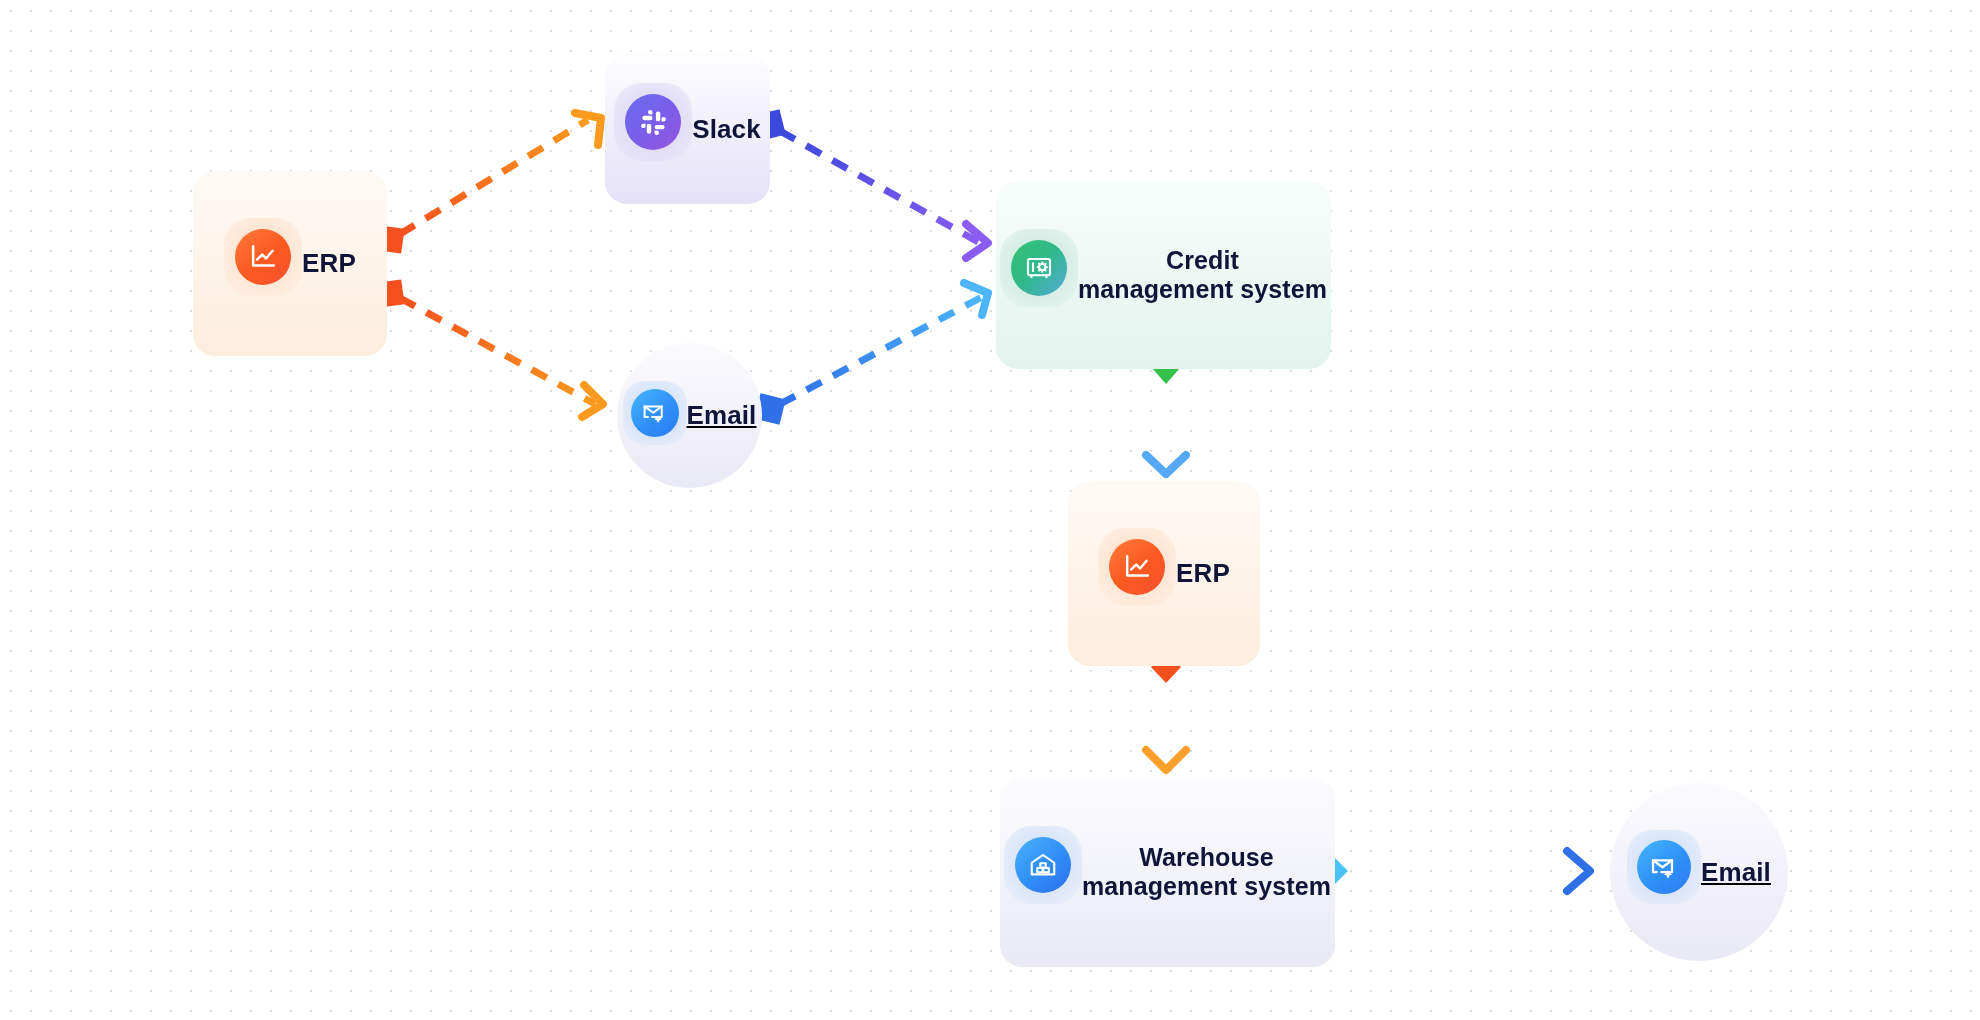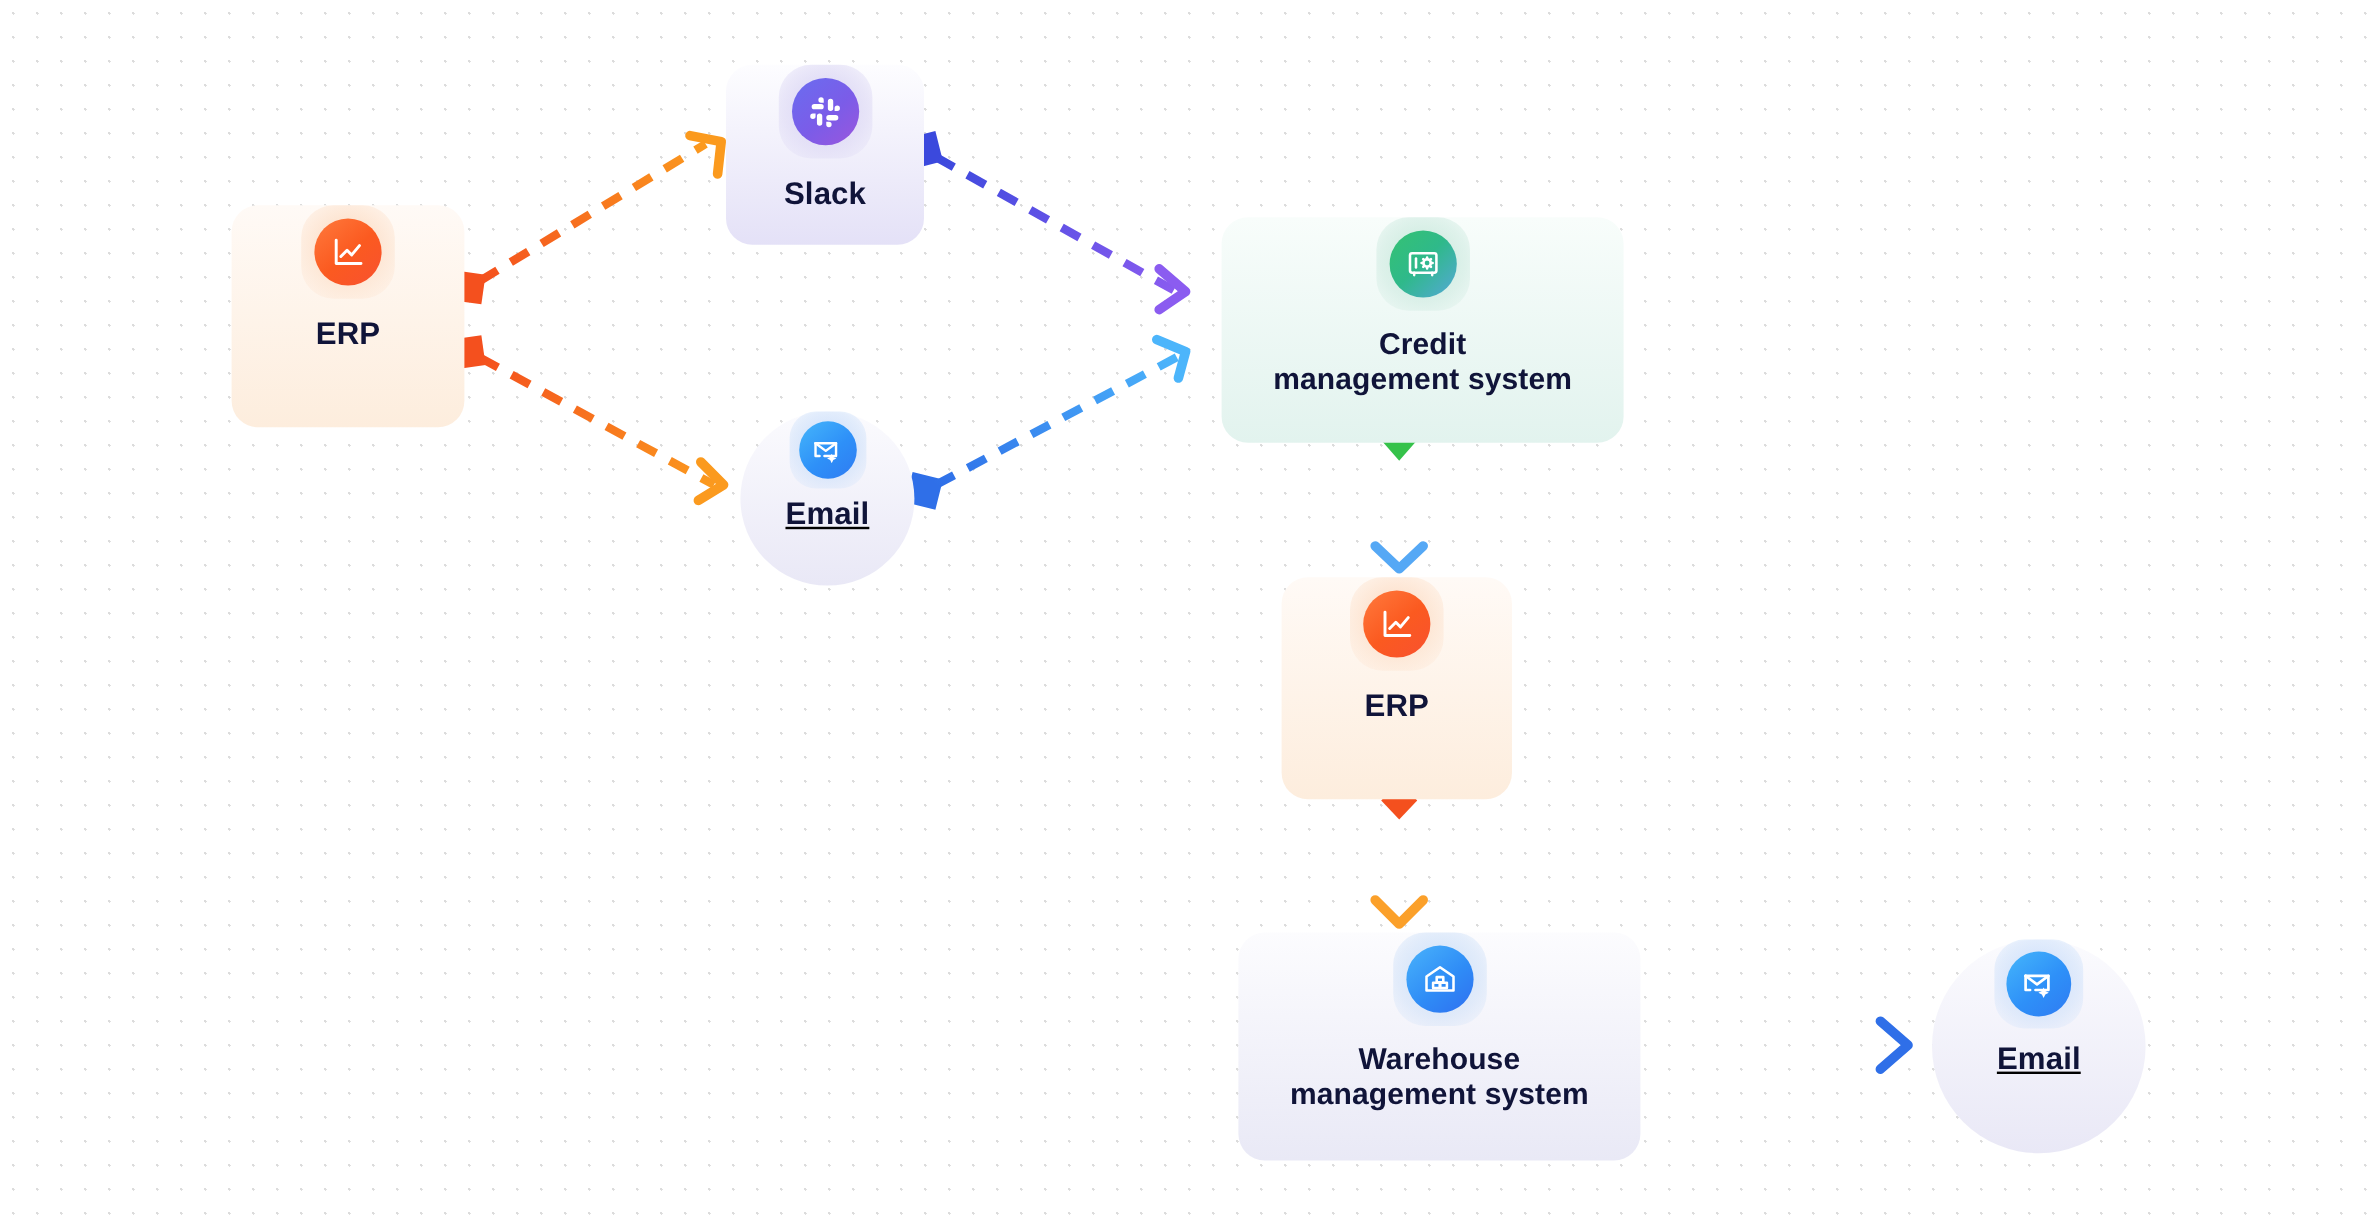--- a/index.html
+++ b/index.html
@@ -28,22 +28,23 @@
     height: 1020px;
     pointer-events: none;
     z-index: 1;
   }
 
   
   .node {
     position: absolute;
     z-index: 2;
     display: flex;
-    flex-direction: column;
+    flex-direction: row;
     align-items: center;
+    justify-content: center;
     box-sizing: border-box;
   }
   .node.card {
     border-radius: 22px;
   }
   .node.round {
     border-radius: 50%;
   }
 
   .node-label {
@@ -74,21 +75,21 @@
     display: flex;
     align-items: center;
     justify-content: center;
   }
   .icon-disc svg { display: block; }
 
   
   .skin-erp      { background: linear-gradient(180deg,#fffaf6 0%, #fdeddd 100%); }
   .skin-slack    { background: linear-gradient(180deg,#fdfdff 0%, #e4e1f7 100%); }
   .skin-email    { background: linear-gradient(180deg,#fbfbfe 0%, #e9e8f6 100%); text-decoration: underline; }
-  .skin-credit   { background: linear-gradient(180deg,#f8fdfb 0%, #e2f3ee 100%); margin-left: 22px; }
+  .skin-credit   { background: linear-gradient(180deg,#f8fdfb 0%, #e2f3ee 100%); }
   .skin-wms      { background: linear-gradient(180deg,#fcfcfe 0%, #e9e9f6 100%); }
 
   .halo-erp    { background: radial-gradient(circle at 50% 45%, #fbd8bd 0%, rgba(253,226,205,0.55) 62%, rgba(253,235,222,0) 100%); }
   .halo-slack  { background: radial-gradient(circle at 50% 45%, #d6d1f3 0%, rgba(217,212,243,0.5) 62%, rgba(226,222,246,0) 100%); }
   .halo-email  { background: radial-gradient(circle at 50% 45%, #c8dcfa 0%, rgba(203,223,250,0.5) 62%, rgba(220,233,252,0) 100%); }
   .halo-credit { background: radial-gradient(circle at 50% 45%, #c6e8da 0%, rgba(201,232,221,0.5) 62%, rgba(218,240,232,0) 100%); }
   .halo-wms    { background: radial-gradient(circle at 50% 45%, #cadff8 0%, rgba(204,223,248,0.5) 62%, rgba(221,234,251,0) 100%); }
 
   .disc-erp    { background: linear-gradient(140deg,#ff7a3d 0%, #fb5a20 52%, #f8512f 100%); }
   .disc-slack  { background: linear-gradient(140deg,#6a6df0 0%, #7b5ce8 55%, #9a56dd 100%); }
@@ -238,21 +239,21 @@
       <div class="icon-disc disc-erp">
         <svg width="31" height="31" viewBox="0 0 24 24" fill="none" stroke="#ffffff" stroke-width="1.9" stroke-linecap="round" stroke-linejoin="round">
           <path d="M4 4 L4 19 L20 19"></path>
           <path d="M7 14.5 L11 10.5 L14 13.5 L19 7.5"></path>
         </svg>
       </div>
     </div>
     <div class="node-label lbl-lg">ERP</div>
   </div>
 
-  <div class="node card skin-wms" style="left:1032px; top:777px; width:335px; height:190px;">
+  <div class="node card skin-wms" style="left:1000px; top:777px; width:335px; height:190px;">
     <div class="icon-halo halo-wms">
       <div class="icon-disc disc-wms">
         <svg width="30" height="30" viewBox="0 0 24 24" fill="none" stroke="#ffffff" stroke-width="1.7" stroke-linecap="round" stroke-linejoin="round">
           <path d="M3 10.2 L12 4 L21 10.2 V19.5 H3 Z"></path>
           <rect x="9.8" y="10.6" width="4.4" height="3.4"></rect>
           <rect x="7.4" y="14.4" width="4.4" height="3.4"></rect>
           <rect x="12.2" y="14.4" width="4.4" height="3.4"></rect>
         </svg>
       </div>
     </div>

